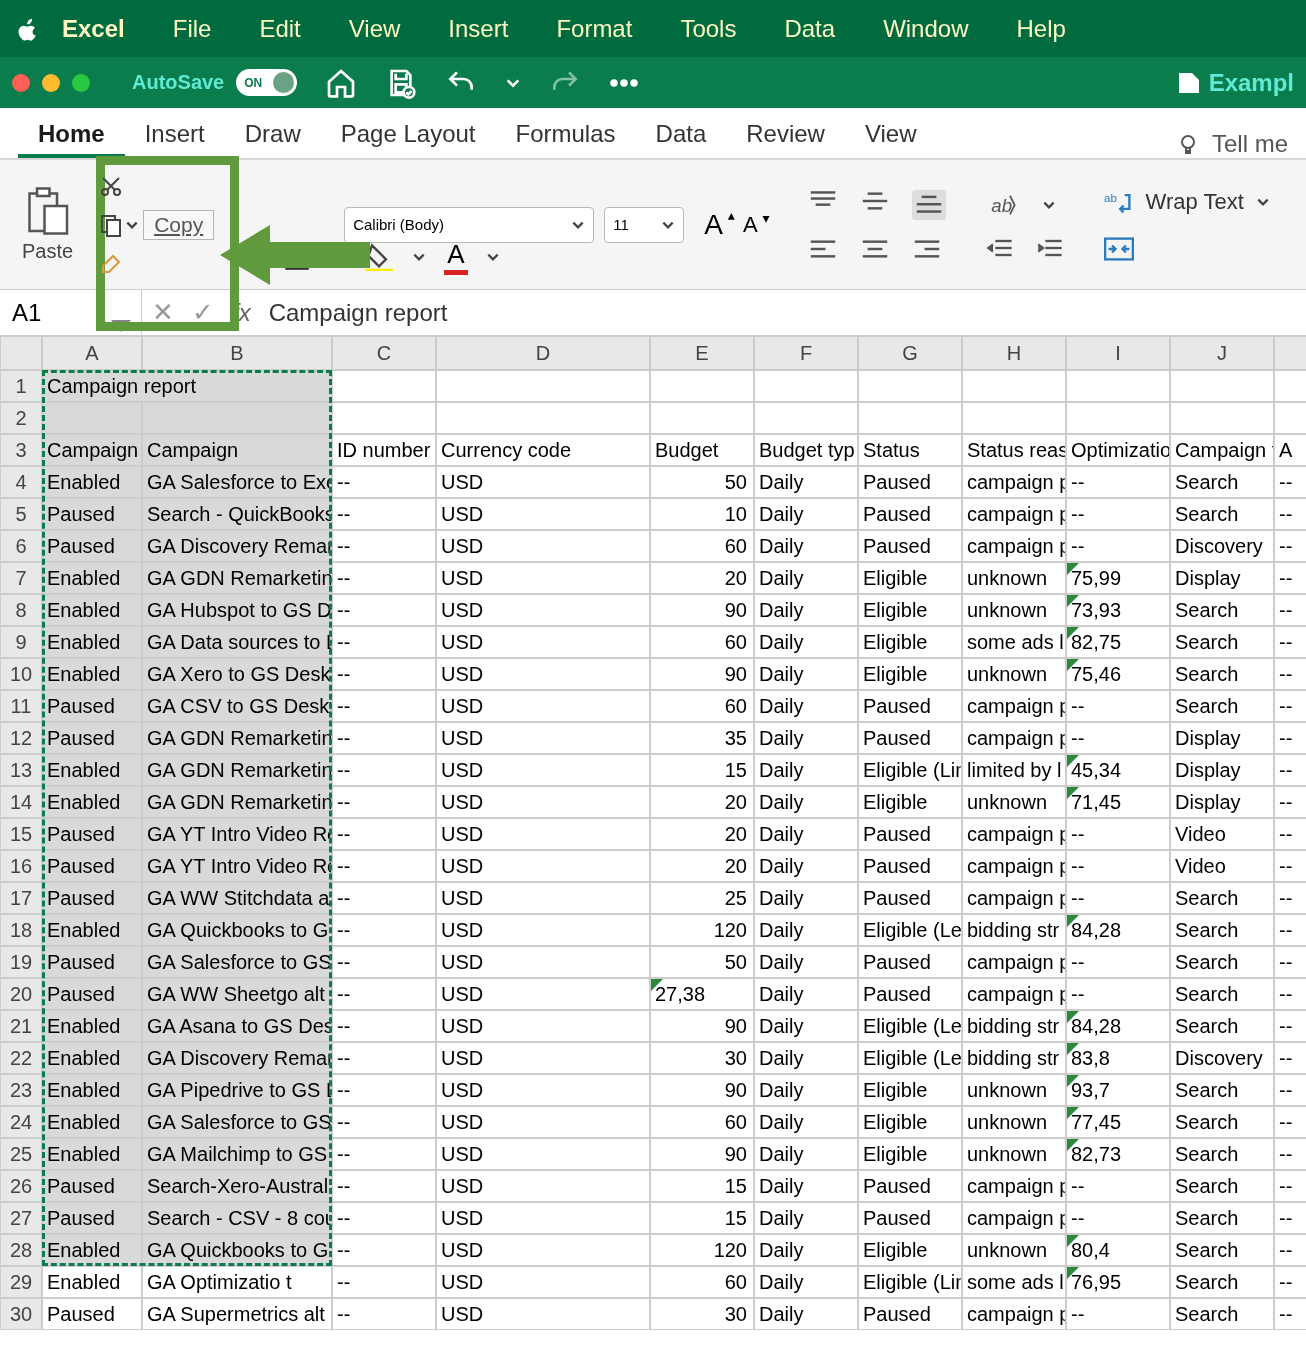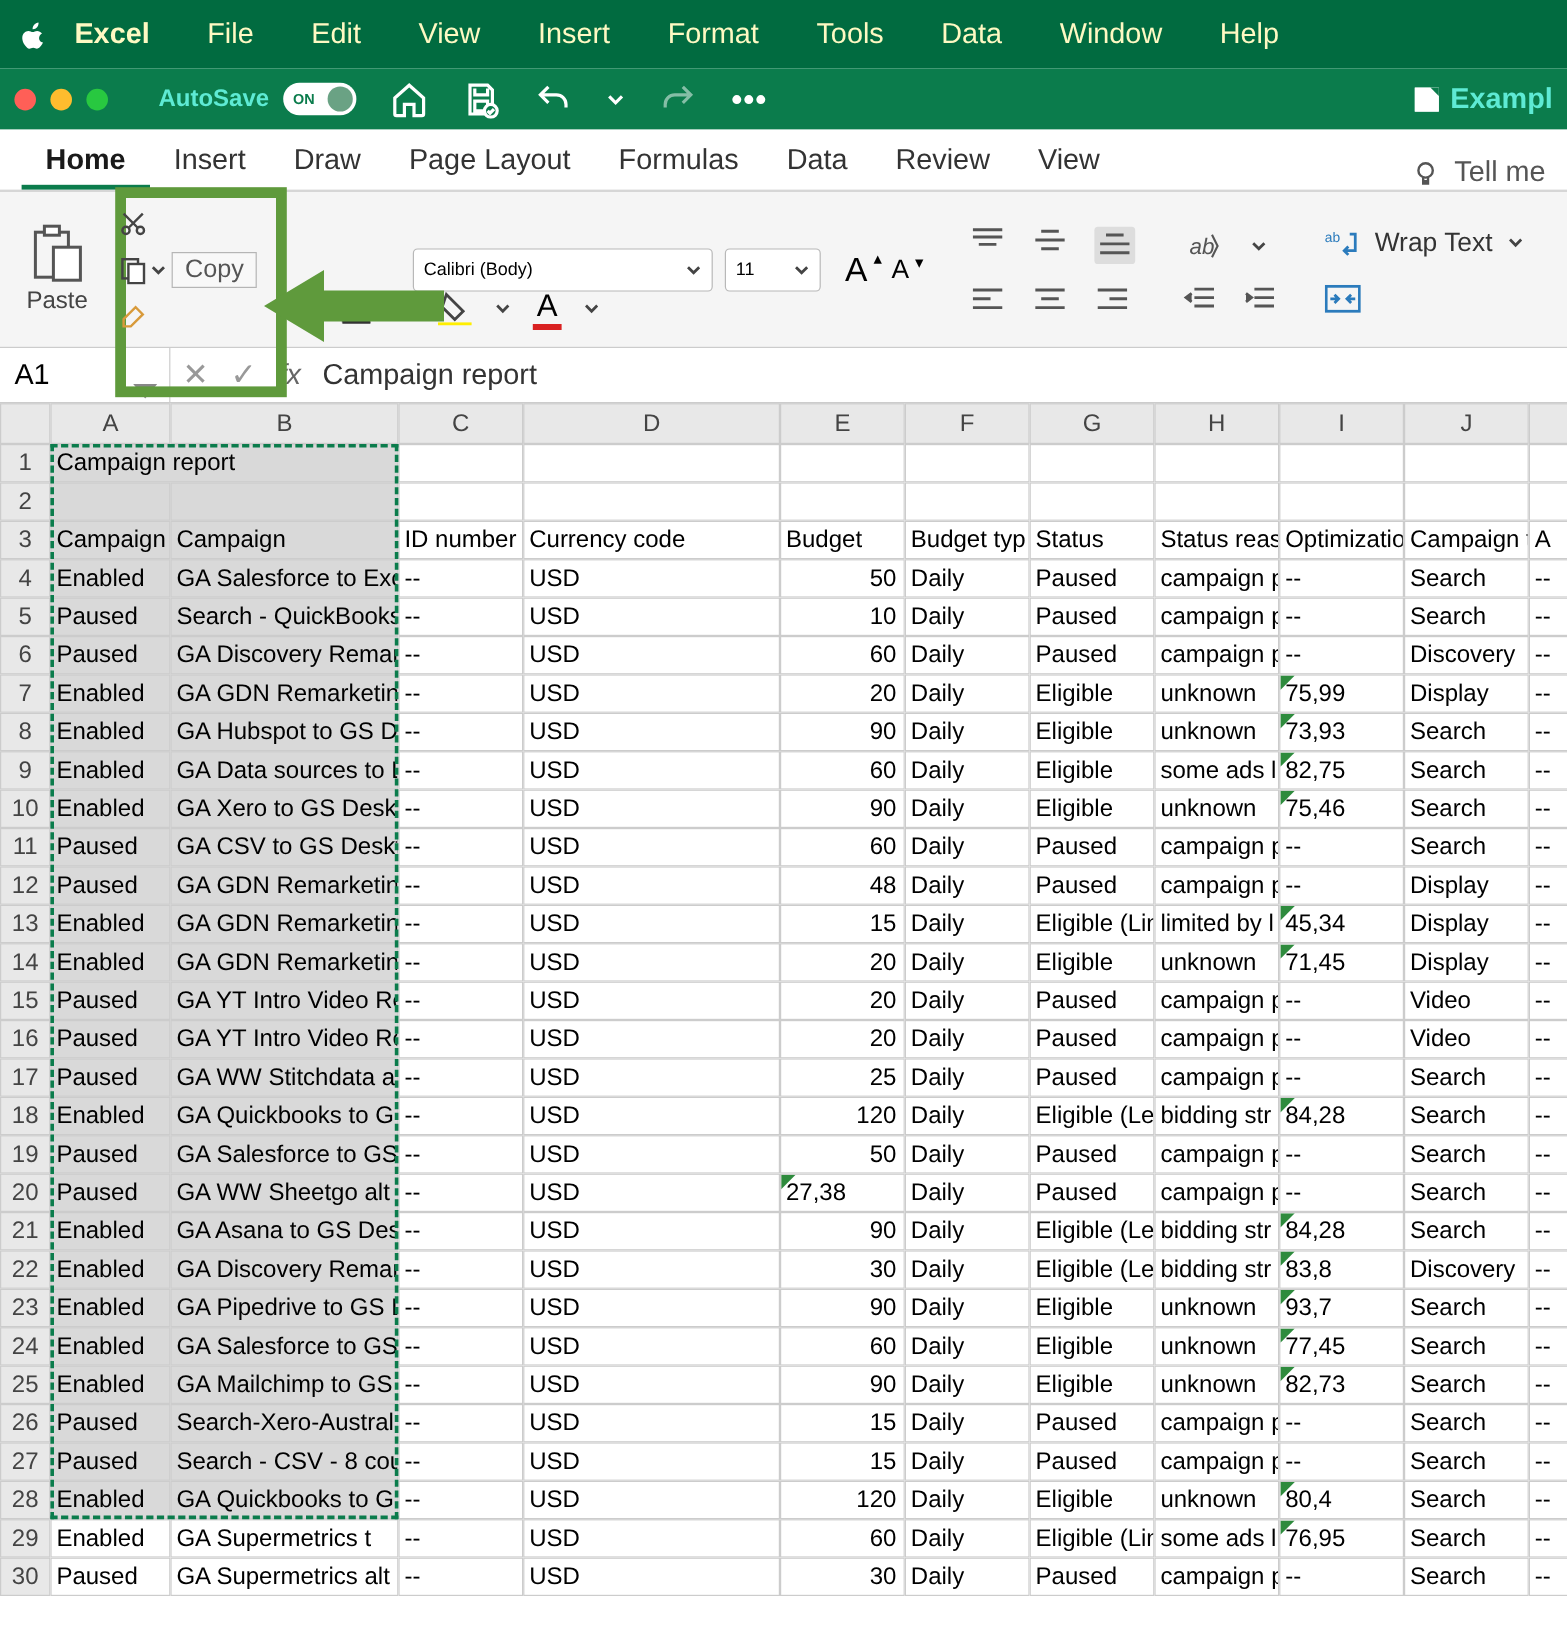--- a/index.html
+++ b/index.html
@@ -35,21 +35,21 @@
 
   
   .ribbon-body { height: 130px; background: #f5f5f5; border-bottom: 1px solid #ccc; display: flex; align-items: center; padding: 0 12px; position: relative; }
   .paste-group { display: flex; flex-direction: column; align-items: flex-start; padding: 0 10px; }
   .paste-icon { width: 50px; height: 50px; position: relative; }
   .paste-label { font-size: 20px; margin-top: 4px; color:#444; }
   .copy-highlight-box { position: absolute; border: 9px solid #5f9a3c; left: 96px; top: -4px; width: 143px; height: 175px; z-index: 5; pointer-events:none;}
   .clip-group { display: flex; flex-direction: column; gap: 12px; margin-left: 14px; position:relative; z-index:6;}
   .clip-icon { width: 28px; height: 24px; }
   .copy-row { display: flex; align-items: center; }
-  .tooltip { background: #f8f8f8; border: 1px solid #b5b5b5; padding: 2px 10px; font-size: 21px; margin-left: 4px; color:#555;}
+  .tooltip { background: #f8f8f8; border: 1px solid #b5b5b5; padding: 2px 10px; font-size: 21px; margin-left: 4px; color:#555;text-decoration:underline;}
   .arrow-annotation { position: absolute; left: 220px; top: 60px; z-index: 7; }
   .font-group { margin-left: 130px; display: flex; flex-direction: row; gap: 10px; align-items:center;}
   .font-sel { height: 36px; border: 1px solid #b8b8b8; background: #fff; font-size: 15px; padding: 0 8px; display:flex; align-items:center; justify-content:space-between; border-radius:4px;}
   .font-name { width: 250px;} .font-size { width: 80px; }
   .font-btn-row { display:flex; gap:20px; align-items:center; margin-left:10px;}
   .grow-a { font-size:28px; position:relative;}
   .grow-a sup { font-size:14px; position:absolute; top:-2px; right:-12px;}
   .format-row2 { display:flex; gap:18px; align-items:center; position:absolute; bottom:14px; left:245px;}
   .align-group { margin-left: 50px; display:flex; flex-direction:column; gap:18px; }
   .align-row { display:flex; gap:22px; }
@@ -476,21 +476,21 @@
       <div class="cell">Paused</div>
       <div class="cell">campaign p</div>
       <div class="cell">--</div>
       <div class="cell">Search</div>
       <div class="cell">--</div>
       <div class="row-head">12</div>
       <div class="cell sel">Paused</div>
       <div class="cell sel">GA GDN Remarketin</div>
       <div class="cell">--</div>
       <div class="cell">USD</div>
-      <div class="cell num">48</div>
+      <div class="cell num">35</div>
       <div class="cell">Daily</div>
       <div class="cell">Paused</div>
       <div class="cell">campaign p</div>
       <div class="cell">--</div>
       <div class="cell">Display</div>
       <div class="cell">--</div>
       <div class="row-head">13</div>
       <div class="cell sel">Enabled</div>
       <div class="cell sel">GA GDN Remarketin</div>
       <div class="cell">--</div>
@@ -677,21 +677,21 @@
       <div class="cell">USD</div>
       <div class="cell num">120</div>
       <div class="cell">Daily</div>
       <div class="cell">Eligible</div>
       <div class="cell">unknown</div>
       <div class="cell">80,4<div class="warn-triangle"></div></div>
       <div class="cell">Search</div>
       <div class="cell">--</div>
       <div class="row-head">29</div>
       <div class="cell">Enabled</div>
-      <div class="cell">GA Supermetrics t</div>
+      <div class="cell">GA Optimizatio t</div>
       <div class="cell">--</div>
       <div class="cell">USD</div>
       <div class="cell num">60</div>
       <div class="cell">Daily</div>
       <div class="cell">Eligible (Lin</div>
       <div class="cell">some ads li</div>
       <div class="cell">76,95<div class="warn-triangle"></div></div>
       <div class="cell">Search</div>
       <div class="cell">--</div>
       <div class="row-head">30</div>

